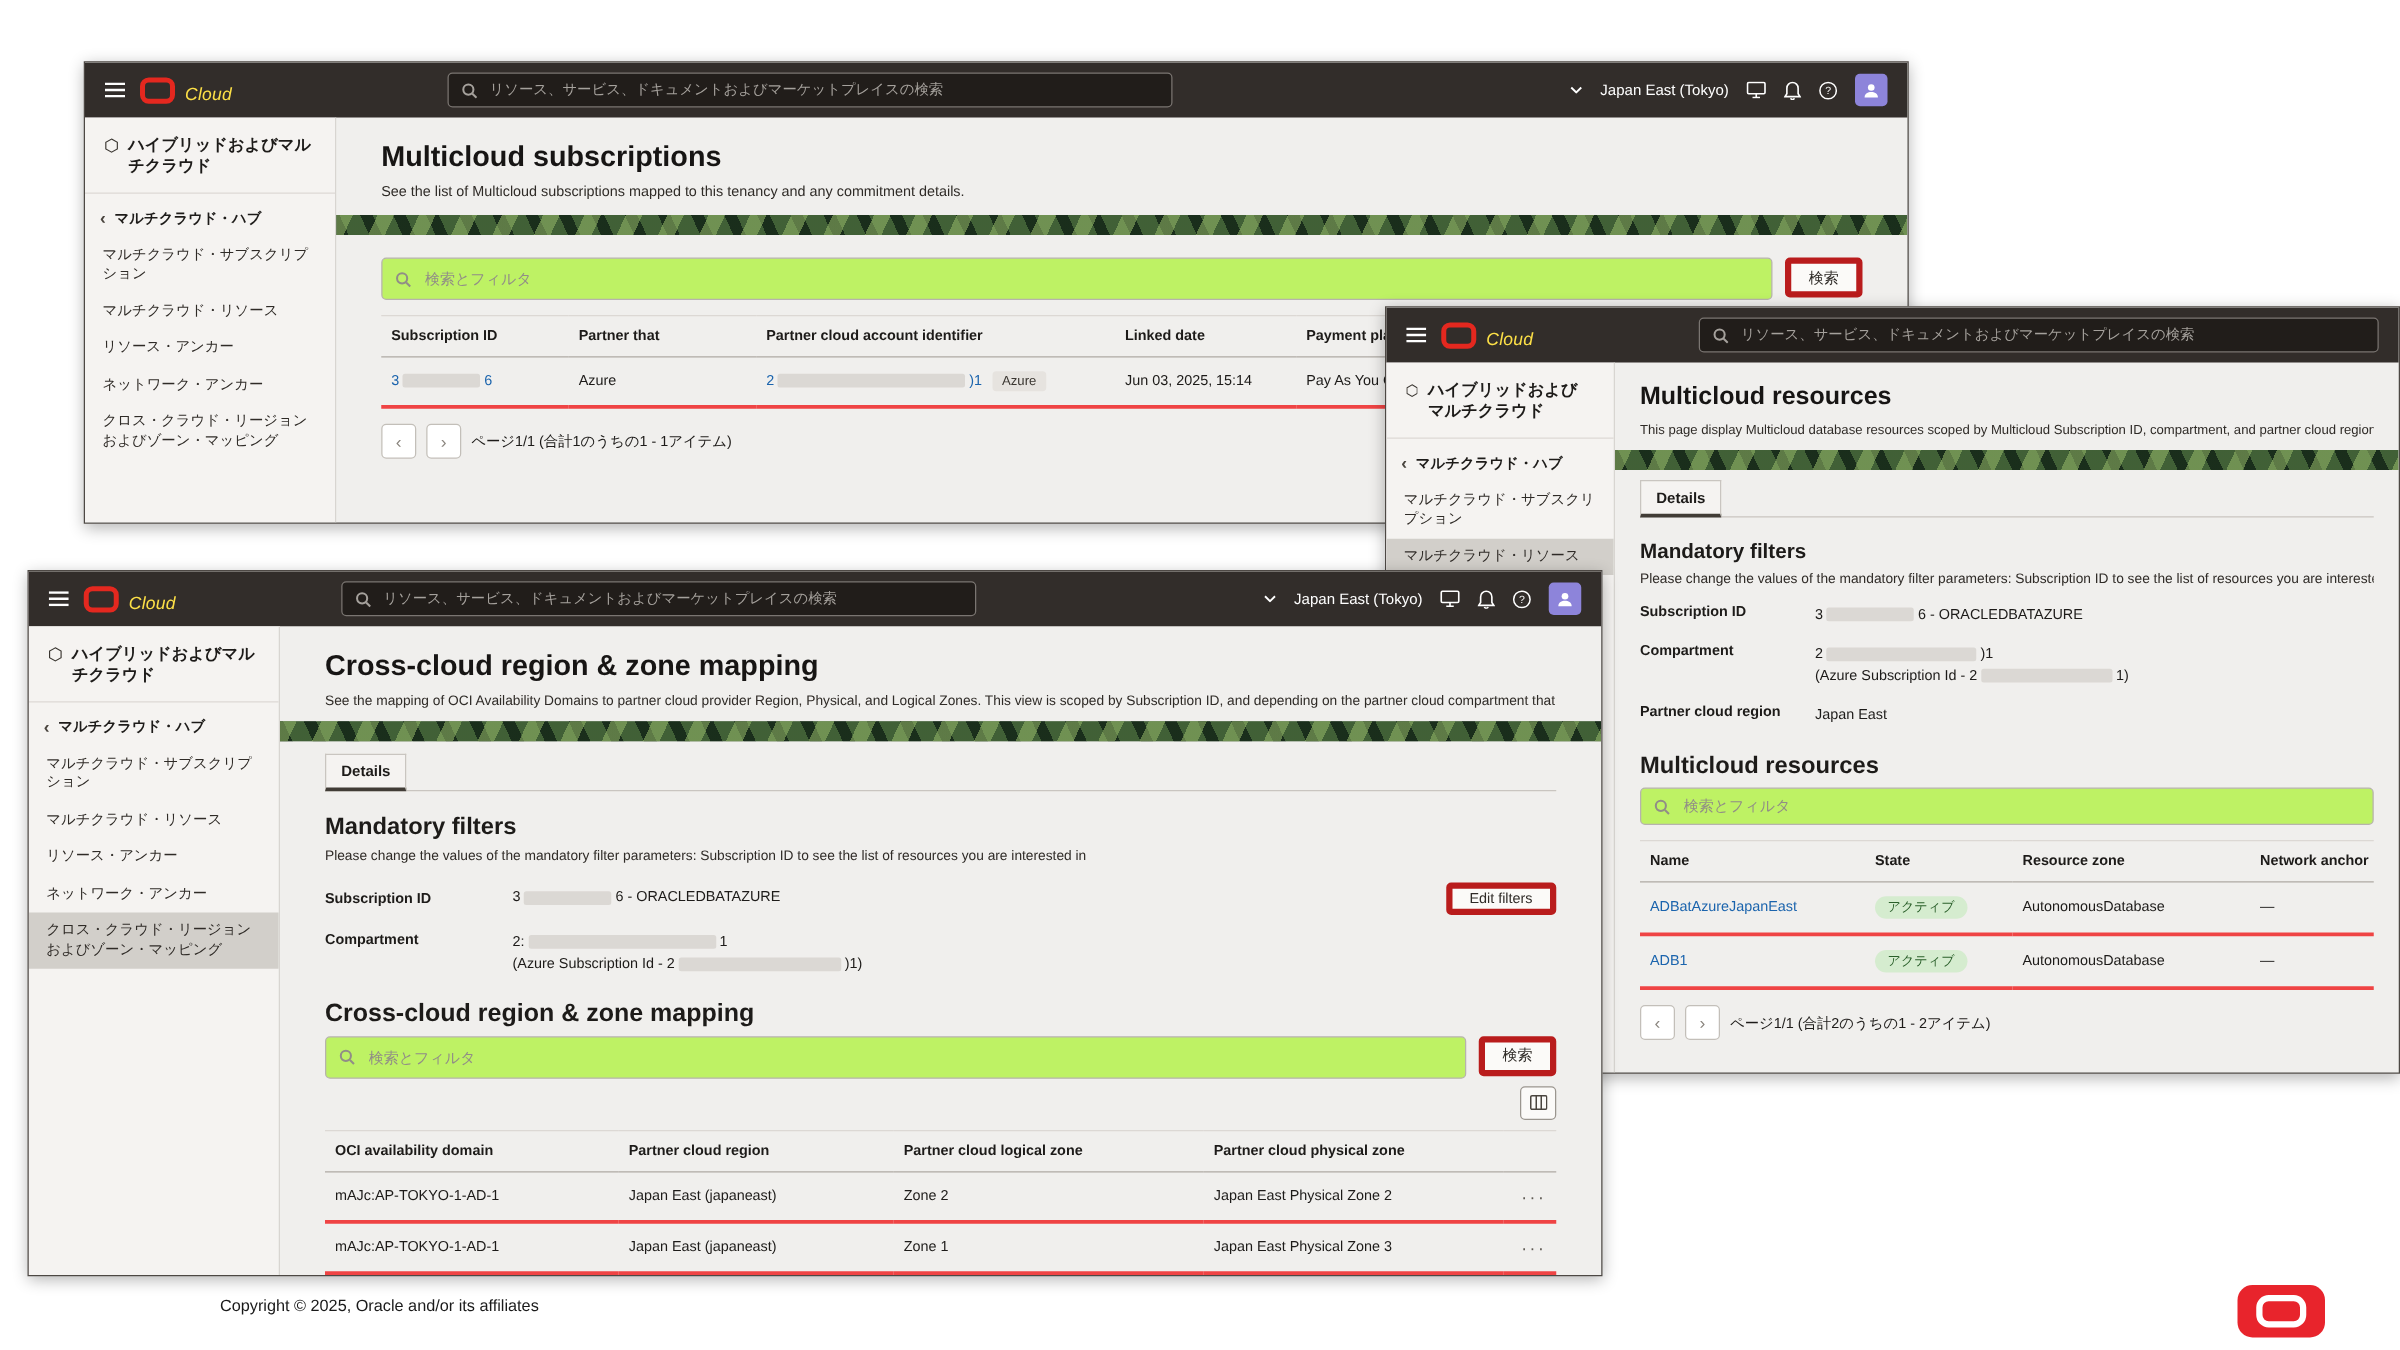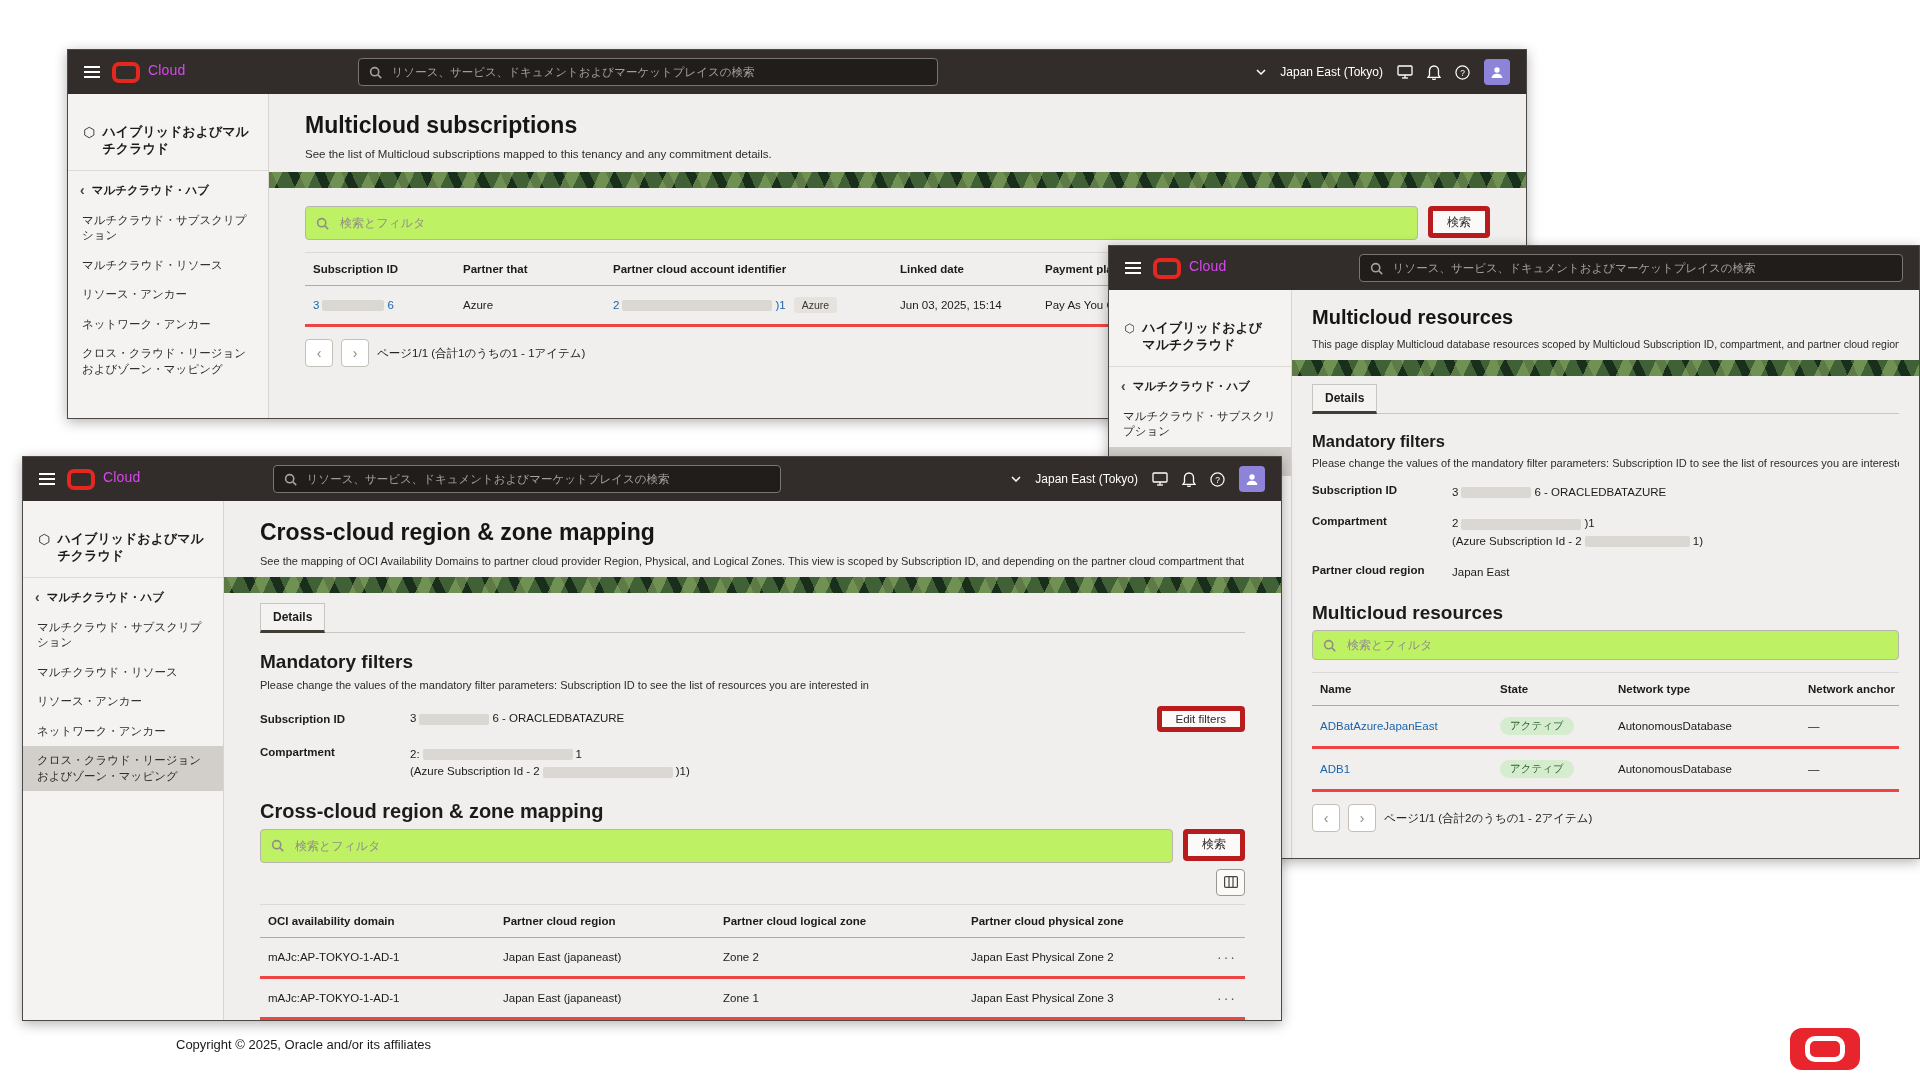--- a/index.html
+++ b/index.html
@@ -8,40 +8,40 @@
 
   
   .win{position:absolute;background:#f0efed;border:1px solid #4d4844;box-shadow:0 3px 12px rgba(0,0,0,.3);
     display:flex;flex-direction:column;overflow:hidden;}
   .win1{left:67px;top:49px;width:1458px;height:368px;z-index:1;}
   .win2{left:1108px;top:245px;width:810px;height:612px;z-index:2;}
   .win3{left:22px;top:456px;width:1258px;height:563px;z-index:3;}
 
   .win-header{flex:0 0 44px;background:#322d2a;display:flex;align-items:center;padding:0 16px;gap:12px;}
   .hamburger{display:flex;align-items:center;cursor:pointer;}
-  .brand{display:flex;align-items:flex-start;gap:8px;color:#d946ef;font-size:14px;letter-spacing:.2px;}
+  .brand{display:flex;align-items:flex-end;gap:8px;color:#fde047;font-size:14px;letter-spacing:.2px;font-style:italic;}
   .ring{display:inline-block;width:20px;height:13px;border:4px solid #e4281f;border-radius:7px;}
   .gsearch{height:26px;background:#211d1a;border:1px solid #7a7571;border-radius:4px;display:flex;
     align-items:center;gap:8px;padding:0 10px;}
   .gsearch input{flex:1;background:transparent;border:none;outline:none;color:#cfcbc7;font-size:11.5px;
     font-family:inherit;}
   .gsearch input::placeholder{color:#a5a19c;}
   .gs1{margin-left:160px;width:558px;}
   .gs2{margin-left:120px;flex:1;}
   .gs3{margin-left:120px;width:486px;}
   .hdr-right{margin-left:auto;display:flex;align-items:center;gap:14px;color:#fff;font-size:12px;}
   .avatar{width:26px;height:26px;border-radius:4px;background:#8d84da;display:flex;align-items:center;
     justify-content:center;cursor:pointer;}
 
   .win-body{flex:1;display:flex;overflow:hidden;}
 
   
   .sidebar{width:200px;flex:0 0 auto;background:#f5f3f1;border-right:1px solid #d8d5d1;overflow:hidden;}
   .sb-narrow{width:182px;}
-  .sb-head{display:flex;gap:8px;padding:14px 16px 12px;border-bottom:1px solid #ddd9d5;margin-top:16px;}
+  .sb-head{display:flex;gap:8px;padding:14px 16px 12px;border-bottom:1px solid #ddd9d5;}
   .sb-title{font-weight:bold;font-size:13px;line-height:1.3;}
   .sb-hub{display:flex;gap:7px;align-items:center;padding:12px 12px 8px;font-weight:bold;font-size:11.5px;cursor:pointer;}
   .sb-chev{font-size:14px;line-height:10px;color:#4a453f;}
   .sb-item{padding:7px 14px;font-size:11.5px;line-height:1.35;cursor:pointer;color:#2f2b27;}
   .sb-item.sel{background:#d2cfca;}
 
   
   .main{flex:1;display:flex;flex-direction:column;overflow:hidden;}
   .page-head{padding:18px 36px 12px;}
   .compact .page-head{padding:16px 20px 10px;}
@@ -306,21 +306,21 @@
             <colgroup>
                 <col style="width:180px">
                 <col style="width:118px">
                 <col style="width:190px">
                 <col>
               </colgroup>
             <thead>
                 <tr>
               <th>Name</th>
               <th>State</th>
-              <th>Network type</th>
+              <th>Resource zone</th>
               <th>Network anchor</th>
             </tr>
               </thead>
             <tbody>
               <tr>
                 <td><span class="link">ADBatAzureJapanEast</span></td>
                 <td><span class="badge-green">アクティブ</span></td>
                 <td>AutonomousDatabase</td>
                 <td>—</td>
               </tr>

